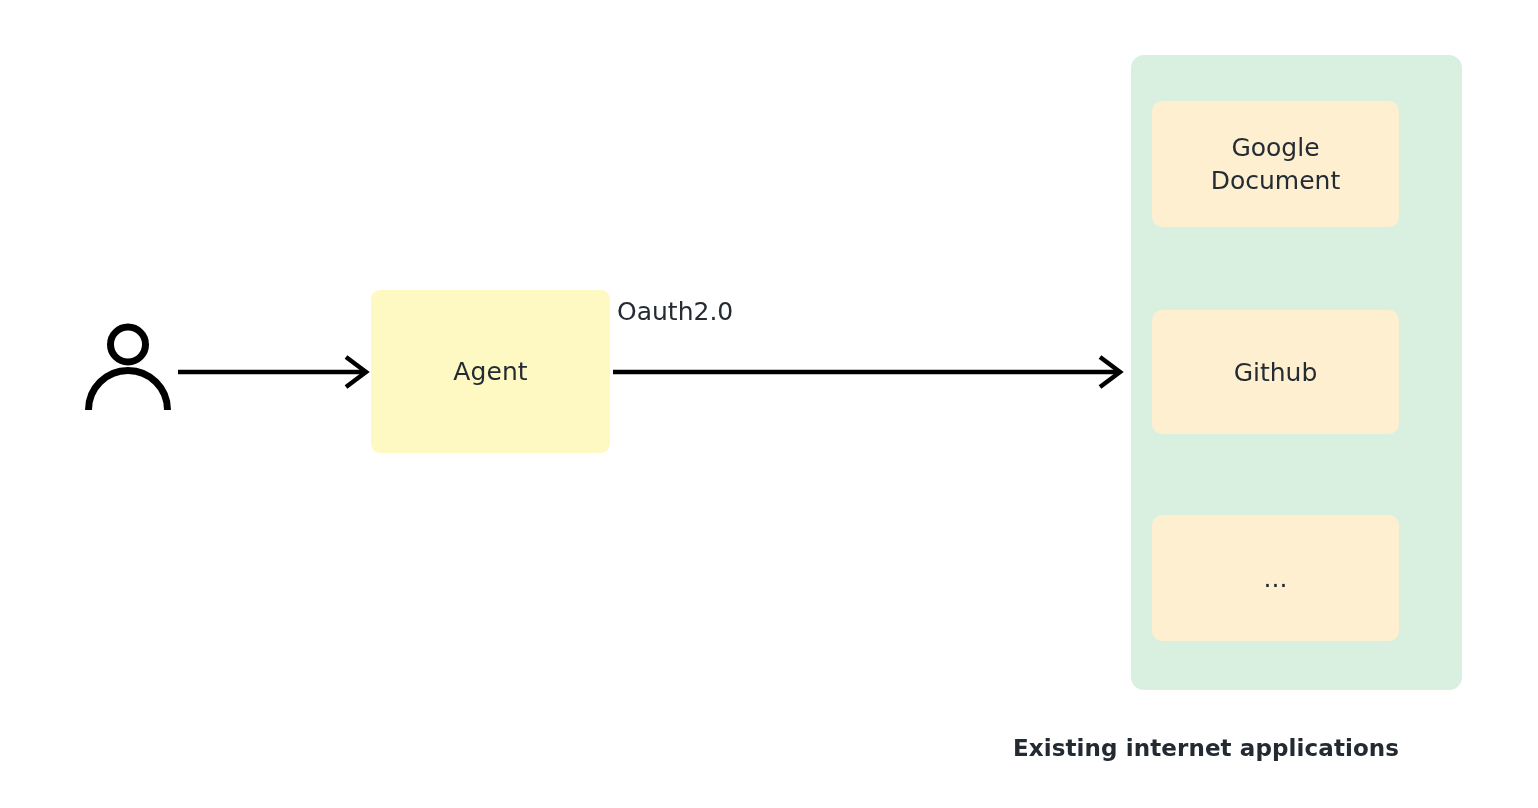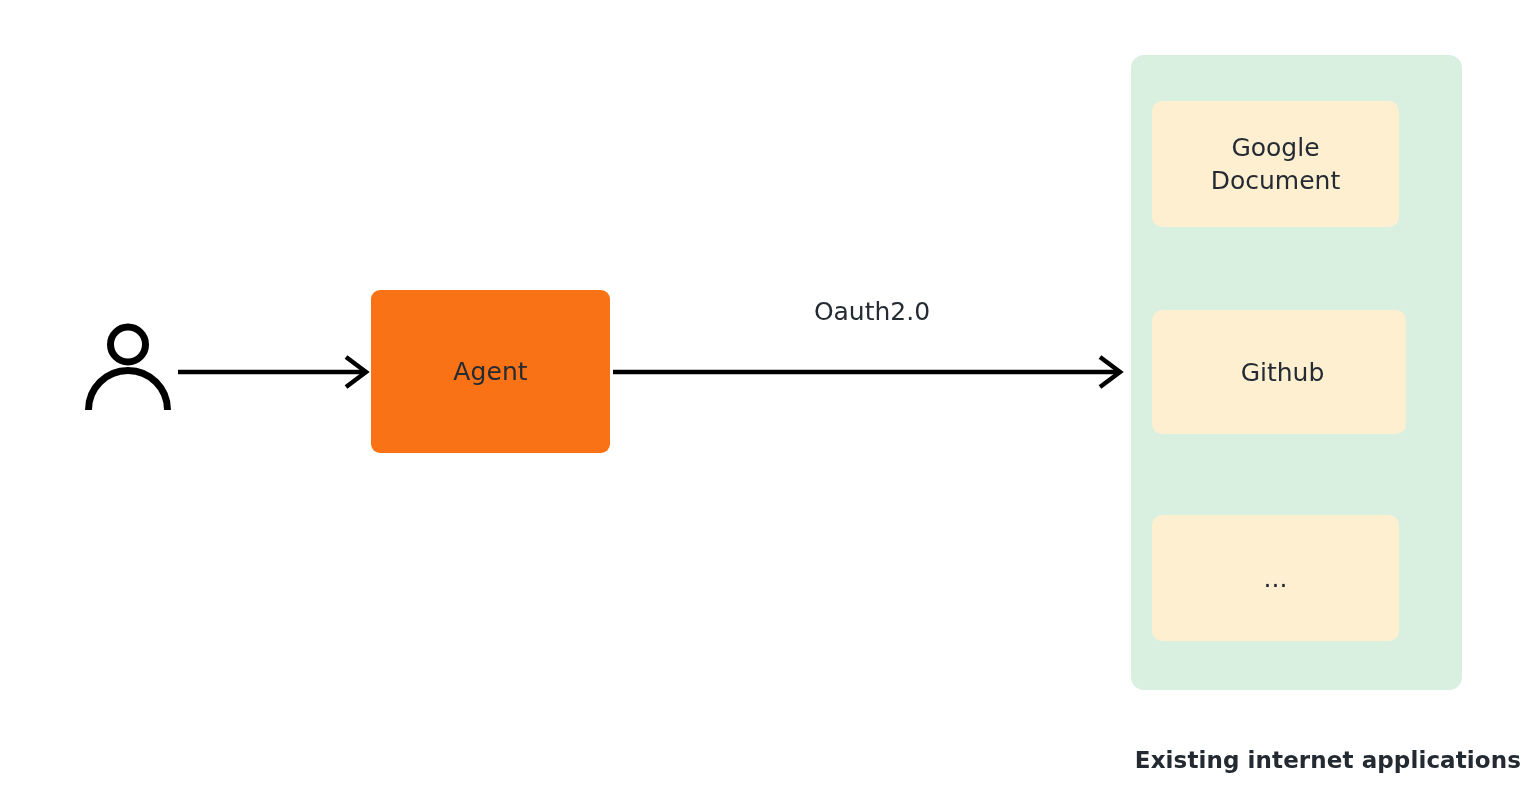--- a/index.html
+++ b/index.html
@@ -36,39 +36,39 @@
   #arrow-user-agent { left: 178px; top: 352px; width: 196px; height: 40px; }
   #arrow-agent-apps { left: 613px; top: 352px; width: 515px; height: 40px; }
 
   
   #agent-node {
     position: absolute;
     left: 371px;
     top: 290px;
     width: 239px;
     height: 163px;
-    background: #f97316;
+    background: #fef9c3;
     border-radius: 9px;
     display: flex;
     align-items: center;
     justify-content: center;
   }
   #agent-node .node-label {
     font-size: 25px;
     color: #242b33;
     letter-spacing: 0.1px;
   }
 
   
   #oauth-label {
     position: absolute;
     left: 617px;
     top: 297px;
     width: 510px;
-    text-align: center;
+    text-align: left;
     font-size: 25px;
     color: #242b33;
   }
 
   
   #applications-panel {
     position: absolute;
     left: 1131px;
     top: 55px;
     width: 331px;
@@ -87,34 +87,33 @@
     justify-content: center;
     text-align: center;
   }
   .app-card .card-label {
     font-size: 25px;
     line-height: 1.32;
     color: #242b33;
     white-space: pre-line;
   }
   #app-card-0 { top: 46px;  height: 126px; }
-  #app-card-1 { top: 255px; height: 124px; padding-left: 7px; }
+  #app-card-1 { top: 255px; height: 124px; }
   #app-card-2 { top: 460px; height: 126px; }
 
   #apps-caption {
     position: absolute;
     left: 1013px;
     top: 735px;
     width: 508px;
-    text-align: right;
+    text-align: left;
     font-size: 23px;
     font-weight: bold;
     color: #232a32;
     letter-spacing: 0.1px;
-    margin-top: 12px;
   }
 </style>
 </head>
 <body>
 
 <div id="canvas">
 
   <div id="user-actor">
     <svg width="92" height="92" viewBox="0 0 92 92" xmlns="http://www.w3.org/2000/svg">
       <circle cx="46" cy="22.5" r="17.5" fill="none" stroke="#000000" stroke-width="7"></circle>

